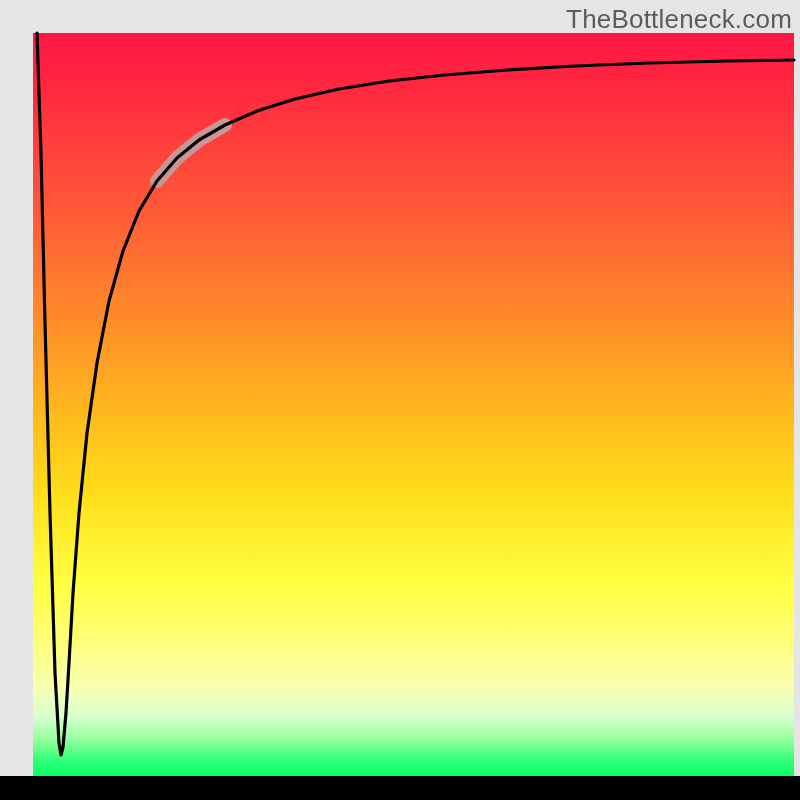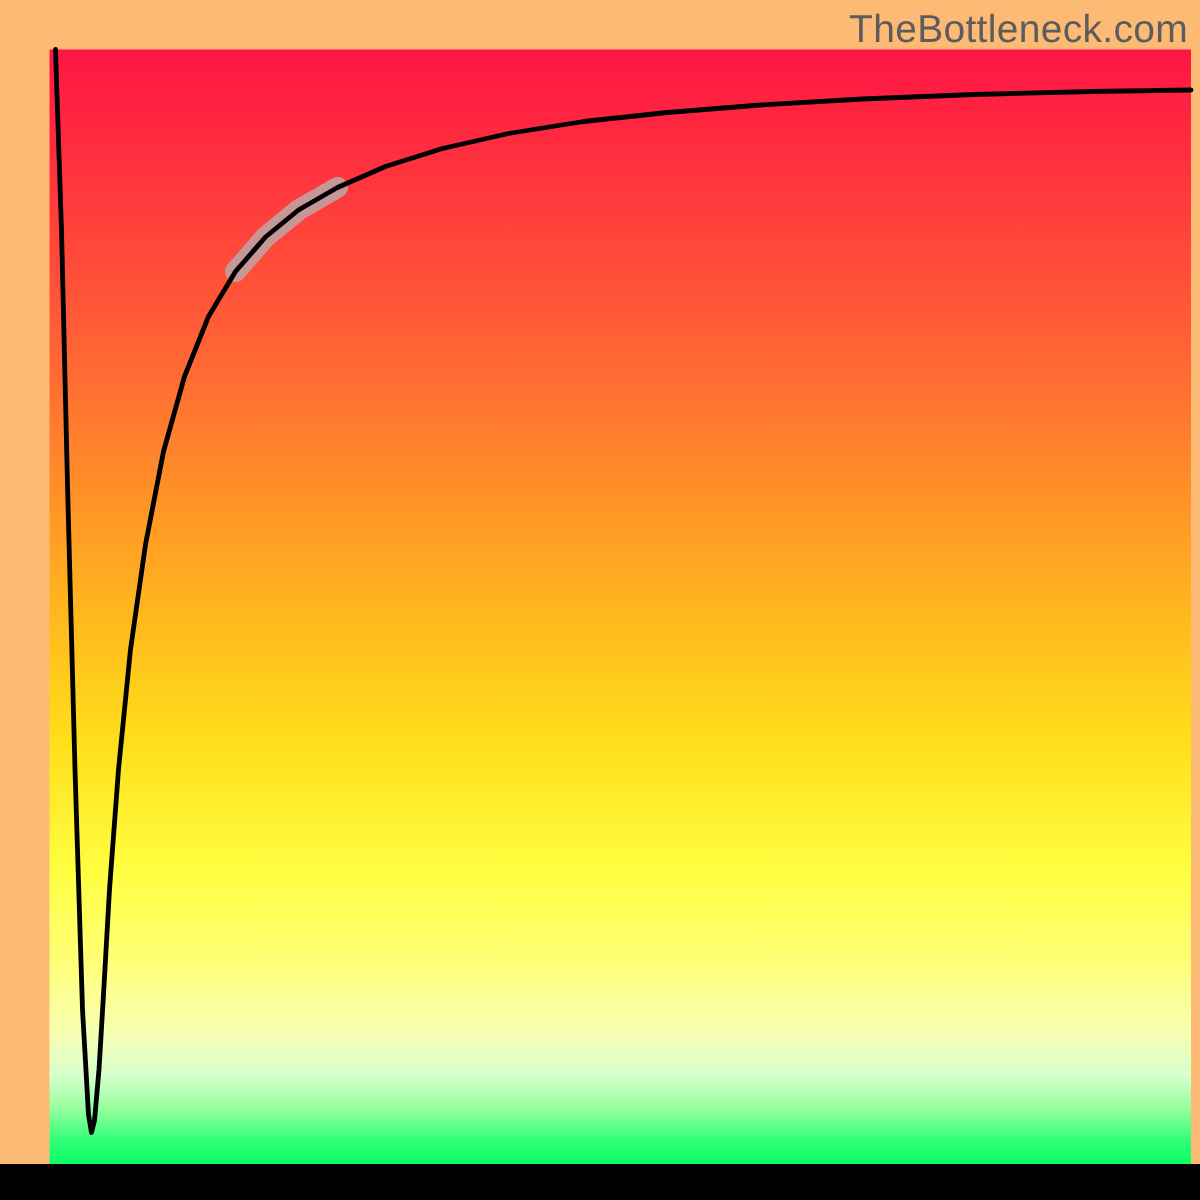--- a/index.html
+++ b/index.html
@@ -8,21 +8,21 @@
     width: 800px;
     height: 800px;
     background: #000;
     overflow: hidden;
     font-family: Arial, Helvetica, sans-serif;
   }
   .stage {
     position: relative;
     width: 800px;
     height: 800px;
-    background: #fdba74;
+    background: #e5e5e5;
   }
   .plot {
     position: absolute;
     left: 33px;
     top: 33px;
     width: 761px;
     height: 743px;
     
     background: linear-gradient(
       to bottom,

